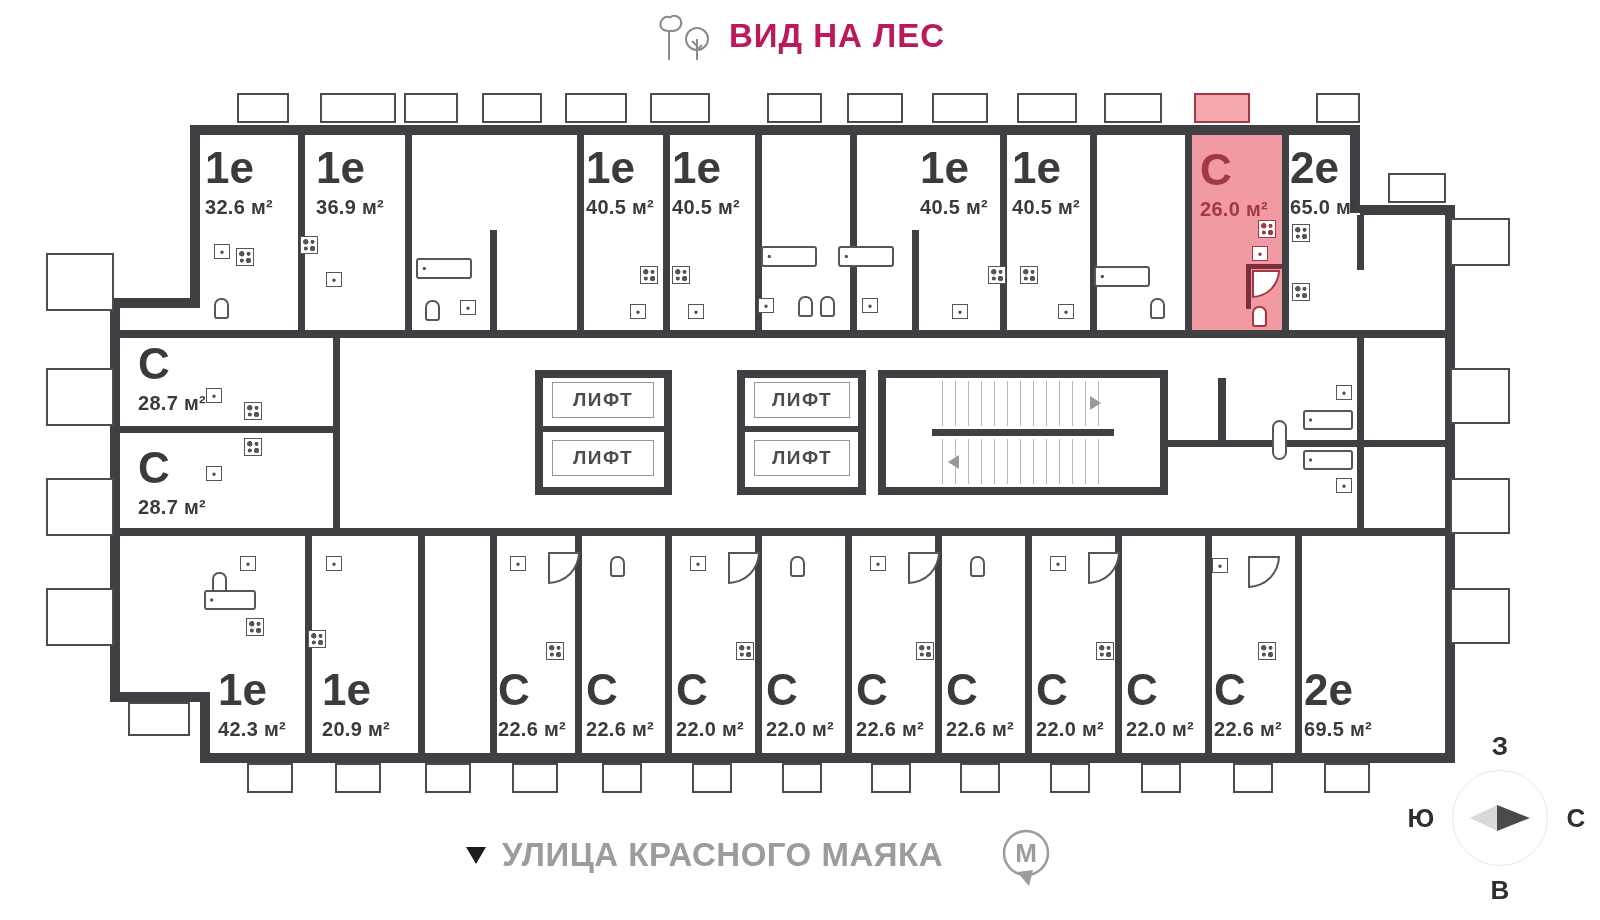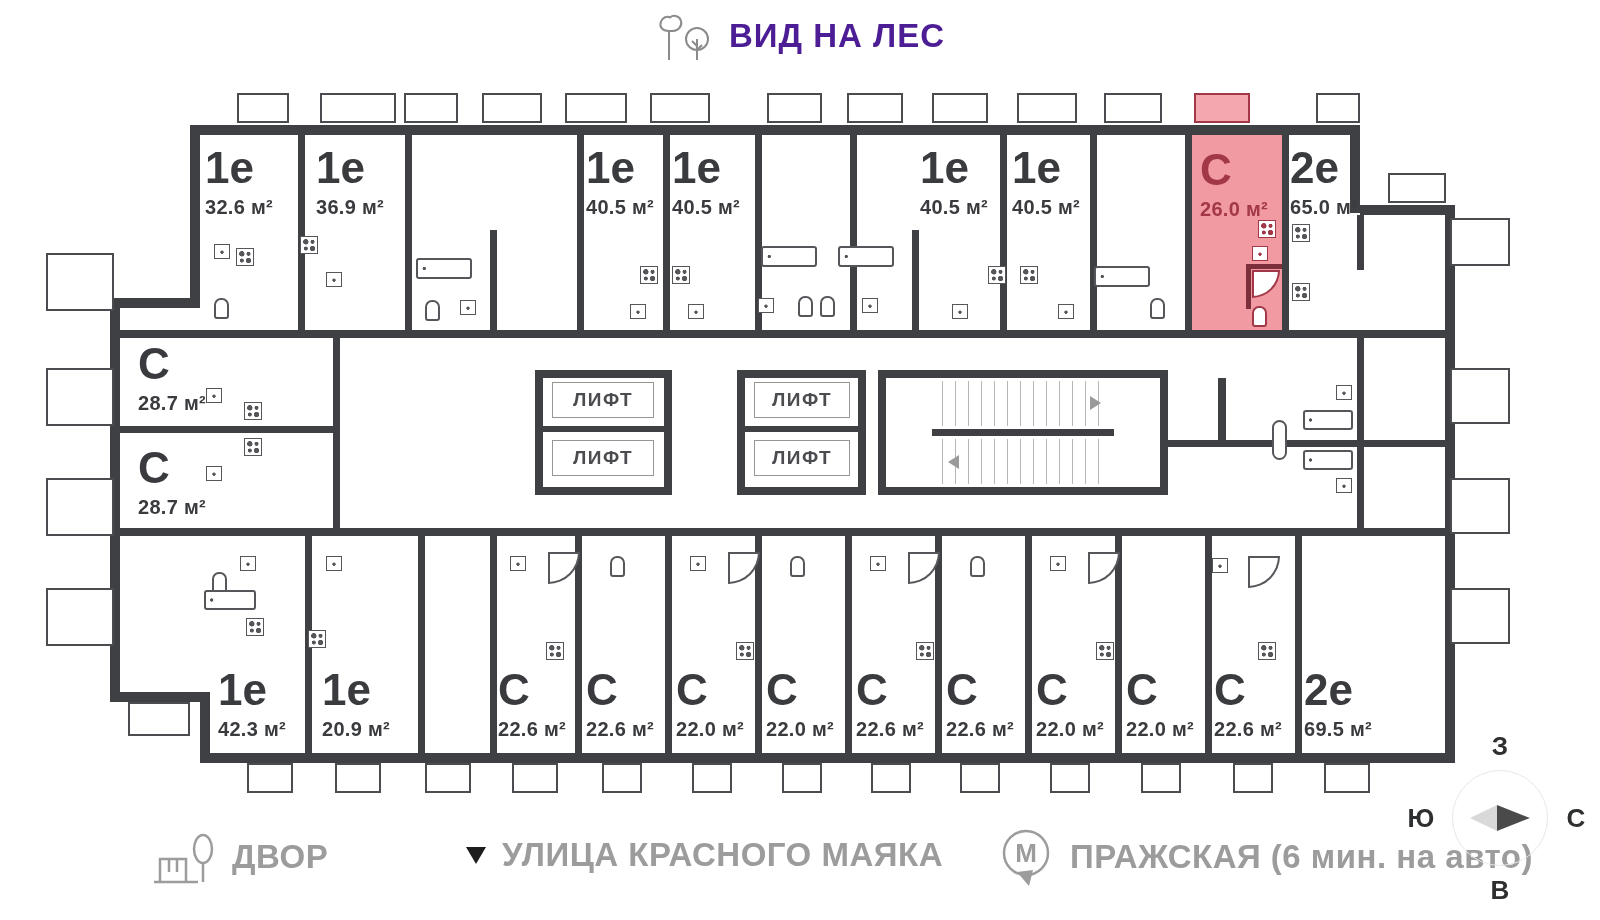--- a/index.html
+++ b/index.html
@@ -31,21 +31,21 @@
     background-image:radial-gradient(circle at 12% 50%,#55565A 1.4px,transparent 1.9px);}
   .shw{position:absolute;width:32px;height:32px;background:#fff;border:2px solid #55565A;box-sizing:border-box;border-radius:0 0 100% 0;}
   .wc{position:absolute;width:15px;height:21px;background:#fff;border:2px solid #55565A;border-radius:7px 7px 3px 3px;box-sizing:border-box;}
   .red{border-color:#A23847 !important;}
   .stove.red{background-image:radial-gradient(circle at 30% 30%,#A23847 2.4px,transparent 3px),
       radial-gradient(circle at 72% 30%,#A23847 1.7px,transparent 2.3px),
       radial-gradient(circle at 30% 72%,#A23847 1.7px,transparent 2.3px),
       radial-gradient(circle at 72% 72%,#A23847 2.4px,transparent 3px);}
   .sink.red{background-image:radial-gradient(circle at 50% 55%,#A23847 1.4px,transparent 1.9px);}
   .hdr{position:absolute;left:0;top:10px;width:100%;display:flex;align-items:center;justify-content:center;gap:16px;}
-  .hdr .ttl{font-size:33px;font-weight:600;color:#4c1d95;letter-spacing:1px;}
+  .hdr .ttl{font-size:33px;font-weight:600;color:#be185d;letter-spacing:1px;}
   .lg{position:absolute;display:flex;align-items:center;gap:16px;color:#9C9C9C;}
   .lg .txt{font-size:33px;font-weight:600;letter-spacing:.5px;white-space:nowrap;}
   .tri{width:0;height:0;border-top:17px solid #1d1d1d;border-left:10px solid transparent;border-right:10px solid transparent;display:inline-block;}
   .cmp-c{position:absolute;left:1452px;top:770px;width:96px;height:96px;border:1px solid #E8E8E8;border-radius:50%;box-sizing:border-box;}
   .cmp-l{position:absolute;transform:translate(-50%,-50%);font-size:26px;font-weight:700;color:#2E2F31;}
 </style>
 </head>
 <body>
 
 <div id="stage">
@@ -324,43 +324,32 @@
   </div>
   <div class="unit" style="left:1214px;top:668px">
     <span class="t">С</span>
     <span class="a">22.6 м²</span>
   </div>
   <div class="unit" style="left:1304px;top:668px">
     <span class="t">2е</span>
     <span class="a">69.5 м²</span>
   </div>
 
-  <div class="lg" style="left:152px;top:828px">
-    <svg width="64" height="58" viewBox="0 0 64 58" fill="none" stroke="#9C9C9C" stroke-width="2.5">
-      <path d="M2 54 h44"></path>
-      <path d="M8 54 V31 h26 v23"></path>
-      <path d="M17 31 v13 M25 31 v13"></path>
-      <ellipse cx="51" cy="21" rx="9" ry="14"></ellipse>
-      <path d="M51 35 V54"></path>
-    </svg>
-    <span class="txt">ДВОР</span>
-  </div>
 
   <div class="lg" style="left:466px;top:836px">
     <span class="tri"></span>
     <span class="txt">УЛИЦА КРАСНОГО МАЯКА</span>
   </div>
 
   <div class="lg" style="left:998px;top:826px">
     <svg width="56" height="62" viewBox="0 0 56 62" fill="none">
       <circle cx="28" cy="27" r="22" stroke="#9C9C9C" stroke-width="2.5"></circle>
       <text x="28" y="36" text-anchor="middle" font-size="26" font-weight="700" fill="#9C9C9C" font-family="Liberation Sans, sans-serif">М</text>
       <path d="M19 46 L31 60 L35 44 Z" fill="#9C9C9C"></path>
     </svg>
-    <span class="txt">ПРАЖСКАЯ (6 мин. на авто)</span>
   </div>
 
   <div class="cmp-c"></div>
   <span class="cmp-l" style="left:1500px;top:746px">З</span>
   <span class="cmp-l" style="left:1421px;top:818px">Ю</span>
   <span class="cmp-l" style="left:1576px;top:818px">С</span>
   <span class="cmp-l" style="left:1500px;top:890px">В</span>
   <svg style="position:absolute;left:1470px;top:805px" width="60" height="26" viewBox="0 0 60 26">
     <polygon points="0,13 27,0 27,26" fill="#D9D9D9"></polygon>
     <polygon points="27,0 60,13 27,26" fill="#4A4A4A"></polygon>

